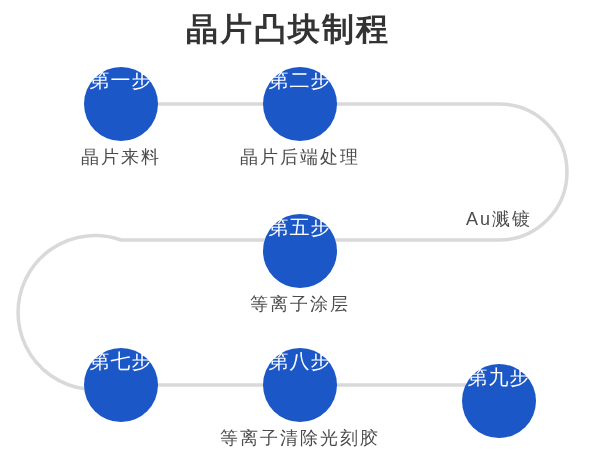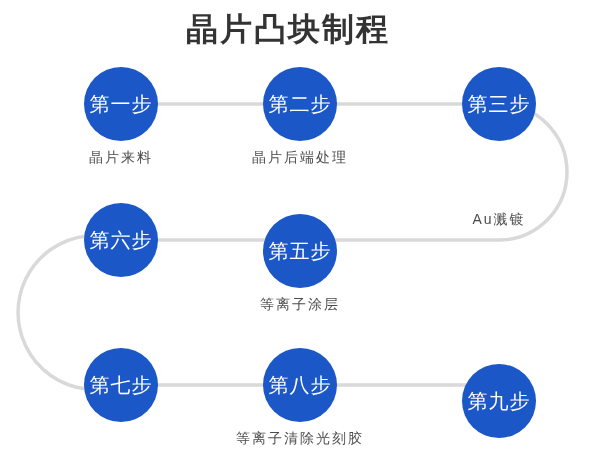--- a/index.html
+++ b/index.html
@@ -43,32 +43,31 @@
     width: 180px;
     text-align: center;
   }
   .circle {
     width: 74px;
     height: 74px;
     border-radius: 50%;
     background: var(--circle-color);
     margin: 0 auto;
     display: flex;
-    align-items: center;
     justify-content: center;
   }
   .step-num {
     color: var(--step-text-color);
     font-size: 20px;
     letter-spacing: 1px;
     white-space: nowrap;
   }
   .step-label {
     margin-top: 4px;
-    font-size: 14px;
+    font-size: 18px;
     line-height: 24px;
     letter-spacing: 2px;
     color: var(--label-color);
     white-space: nowrap;
   }
 </style>
 </head>
 <body>
 
 <div class="canvas">
@@ -87,40 +86,34 @@
   </div>
 
   <div class="node" style="left: 210px; top: 67px;">
     <div class="circle">
       <span class="step-num">第二步</span>
     </div>
     <div class="step-label">晶片后端处理</div>
   </div>
 
   <div class="node" style="left: 409px; top: 67px;">
-    <div class="circle">
-      <span class="step-num">第三步</span>
-    </div>
   </div>
 
   <div class="node" style="left: 409px; top: 203px;">
     <div class="step-label">Au溅镀</div>
   </div>
 
   <div class="node" style="left: 210px; top: 214px;">
     <div class="circle">
       <span class="step-num">第五步</span>
     </div>
     <div class="step-label">等离子涂层</div>
   </div>
 
   <div class="node" style="left: 31px; top: 203px;">
-    <div class="circle">
-      <span class="step-num">第六步</span>
-    </div>
   </div>
 
   <div class="node" style="left: 31px; top: 348px;">
     <div class="circle">
       <span class="step-num">第七步</span>
     </div>
   </div>
 
   <div class="node" style="left: 210px; top: 348px;">
     <div class="circle">

